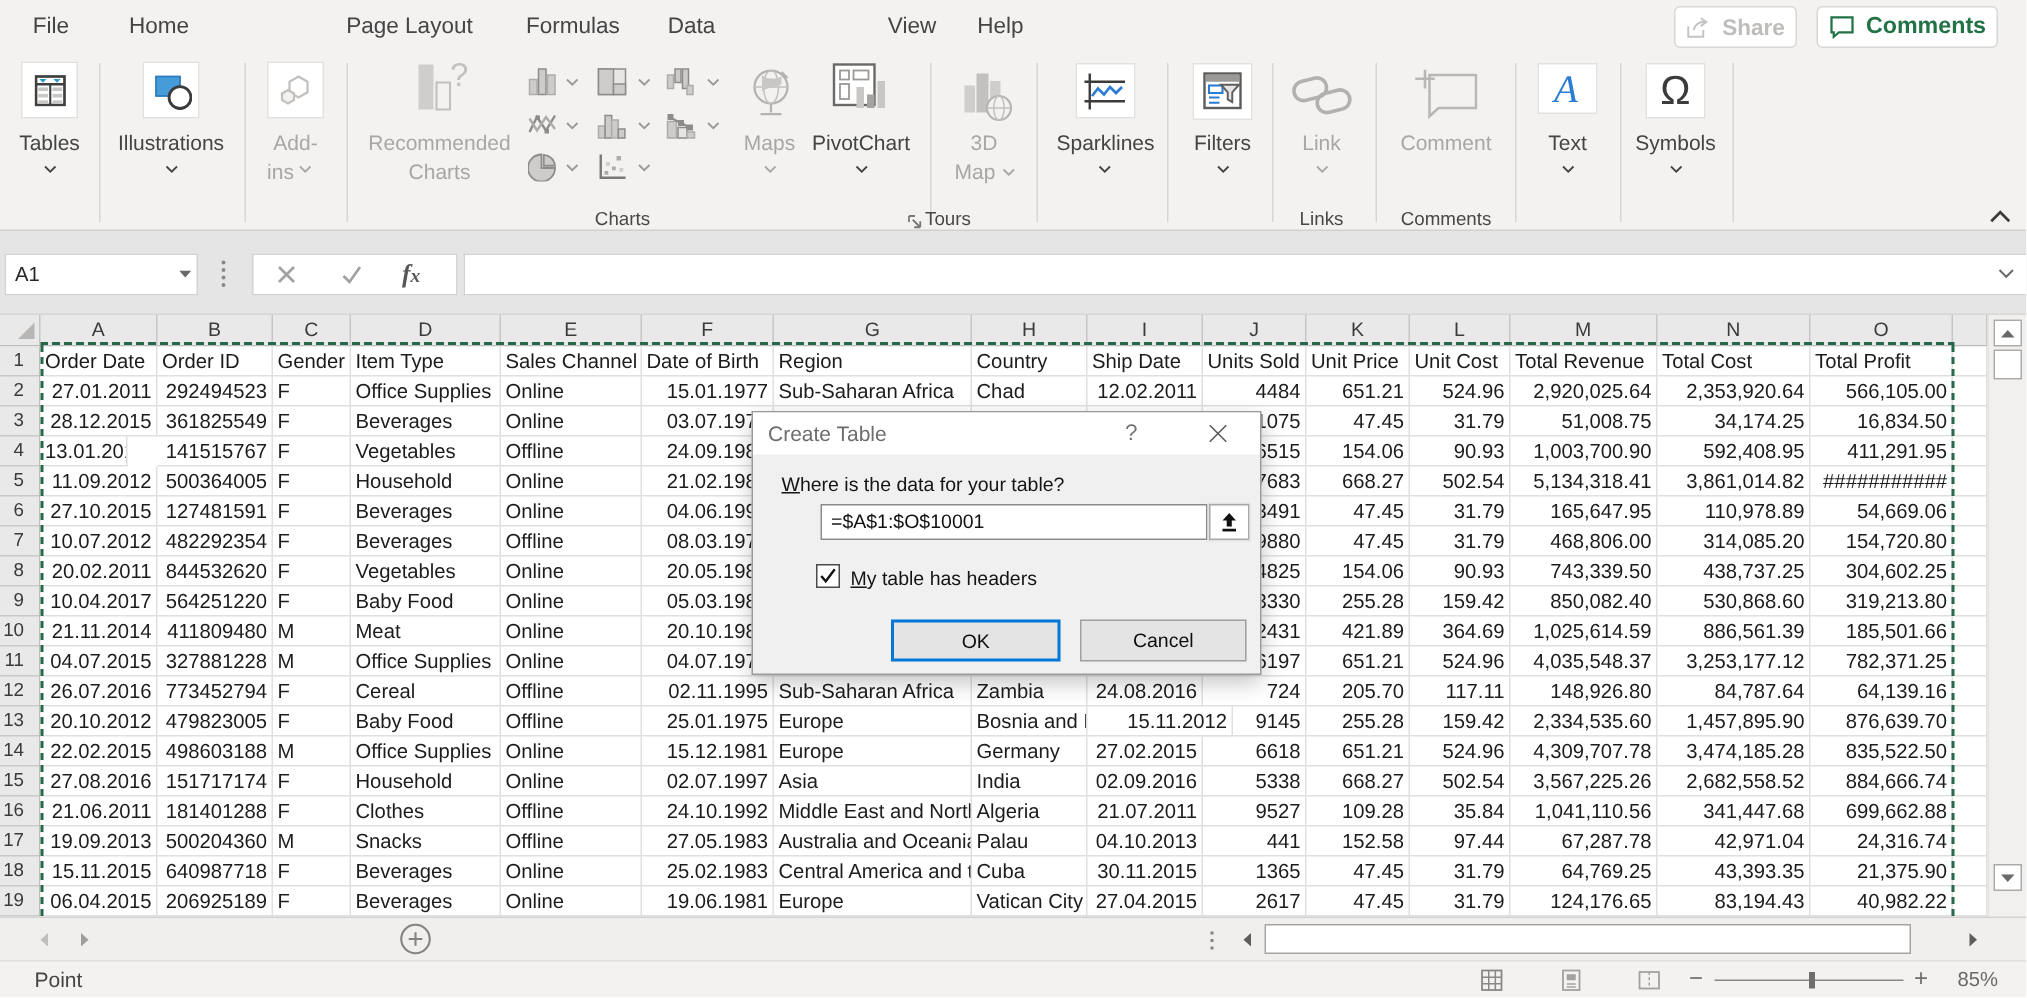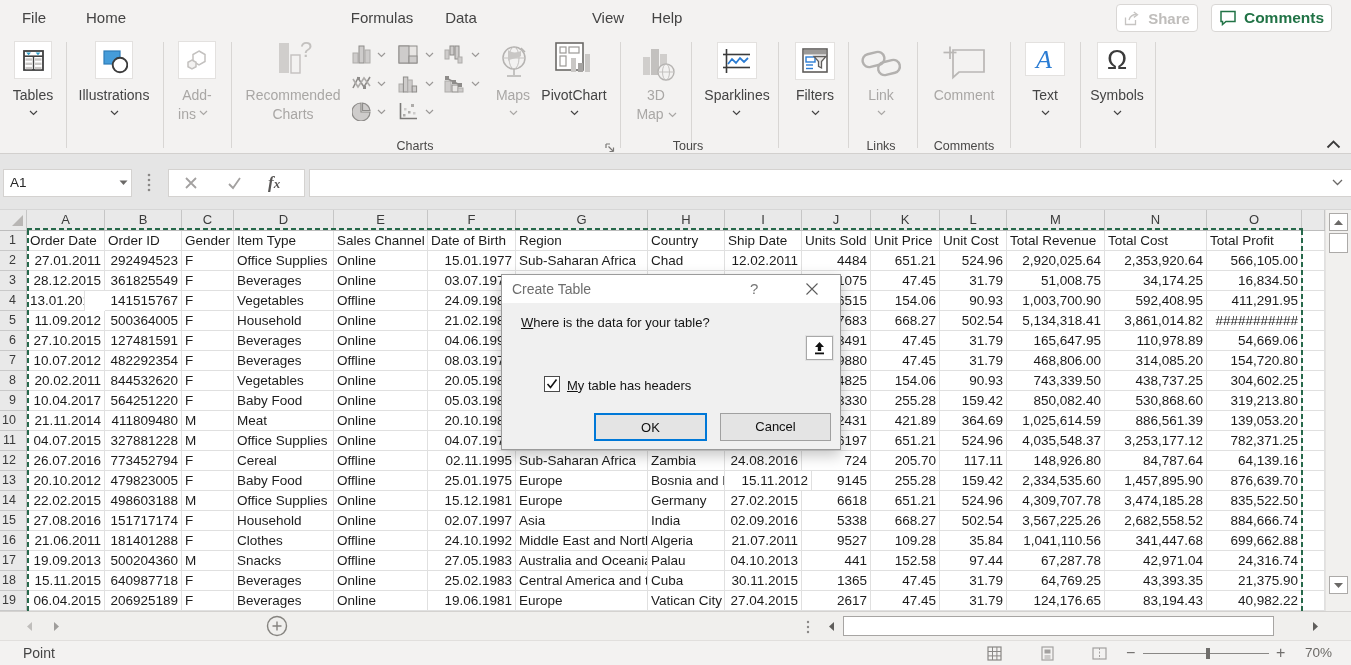--- a/index.html
+++ b/index.html
@@ -52,20 +52,21 @@
 #cancelbtn{left:218px;width:111px;border:1px solid #a0a0a0}
 #cbx{position:absolute;left:42px;top:101px;width:16px;height:16px;background:#fff;border:1px solid #4a4a4a}
 u{text-decoration:underline}
 svg{display:block}
 
 </style></head><body>
 <div id="stage">
 <div class="ab" id="menubar">
 <div class="mtab" style="left:-21px;width:110px">File</div>
 <div class="mtab" style="left:51px;width:110px">Home</div>
+<div class="mtab" style="left:218px;width:110px">Page Layout</div>
 <div class="mtab" style="left:406px;width:110px">Data</div>
 <div class="mtab" style="left:327px;width:110px">Formulas</div>
 <div class="mtab" style="left:612px;width:110px">Help</div>
 <div class="mtab" style="left:553px;width:110px">View</div>
 <div class="topbtn" style="left:1116px;width:82px;color:#bfbdbb;font-weight:700"><svg width="17" height="15" viewBox="0 0 17 15" style="margin-right:7px">
           <path d="M1.5 6.5 V13.5 H11.5 V9" fill="none" stroke="#c6c4c2" stroke-width="1.3"></path>
           <path d="M5 9 C6 5.5 9 3.5 12.5 3.5" fill="none" stroke="#c6c4c2" stroke-width="1.3"></path>
           <path d="M9.8 1 L13.5 3.7 L9.8 6.4" fill="none" stroke="#c6c4c2" stroke-width="1.3"></path>
         </svg>Share</div>
 <div class="topbtn" style="left:1211px;width:121px;color:#217346;font-weight:700;font-size:15.5px"><svg width="18" height="16" viewBox="0 0 18 16" style="margin-right:7px">
@@ -241,21 +242,21 @@
         <rect x="21" y="9" width="7" height="21" fill="#d0cecc"></rect>
         <circle cx="27" cy="27" r="8" fill="#f3f2f1" stroke="#b5b3b1" stroke-width="1.4"></circle>
         <ellipse cx="27" cy="27" rx="3.5" ry="8" fill="none" stroke="#c3c1bf" stroke-width="1"></ellipse>
         <line x1="19" y1="27" x2="35" y2="27" stroke="#c3c1bf" stroke-width="1"></line>
       </svg>
 <div class="rlabel gray" style="left:626px;width:60px">3D</div>
 <div class="rlabel2 gray" style="left:620px;width:60px">Map</div>
 <svg class="chev" style="left:668px;top:76px" width="9" height="6" viewBox="0 0 9 6">
         <path d="M1 1 L4.5 4.5 L8 1" fill="none" stroke="#a9a7a5" stroke-width="1.2"></path>
       </svg>
-<div class="gcap" style="left:658px;width:60px">Tours</div>
+<div class="gcap" style="left:602px;width:60px">Tours</div>
 <div class="bigbox" style="left:717px;top:6px;width:40px;height:37px">
         <svg width="30" height="26" viewBox="0 0 30 26">
           <line x1="4.5" y1="1" x2="4.5" y2="25" stroke="#3b3b3b" stroke-width="1.6"></line>
           <line x1="1" y1="6.5" x2="28" y2="6.5" stroke="#3b3b3b" stroke-width="1.6"></line>
           <line x1="1" y1="19.5" x2="28" y2="19.5" stroke="#3b3b3b" stroke-width="1.6"></line>
           <path d="M6 16 L10 11 L14 15 L18 10 L22 14 L26 10" fill="none" stroke="#2b7cd3" stroke-width="1.8"></path>
         </svg>
       </div>
 <div class="rlabel" style="left:702px;width:70px">Sparklines</div>
 <svg class="chev" style="left:732px;top:74px" width="9" height="6" viewBox="0 0 9 6">
@@ -532,21 +533,21 @@
 <div class="cell" style="left:307px;top:180px;width:94px">Online</div>
 <div class="cell cr" style="left:401px;top:180px;width:88px">20.10.1980</div>
 <div class="cell" style="left:489px;top:180px;width:132px">Europe</div>
 <div class="cell" style="left:621px;top:180px;width:77px">Malta</div>
 <div class="cell cr" style="left:698px;top:180px;width:77px">28.11.2014</div>
 <div class="cell cr" style="left:775px;top:180px;width:69px">2431</div>
 <div class="cell cr" style="left:844px;top:180px;width:69px">421.89</div>
 <div class="cell cr" style="left:913px;top:180px;width:67px">364.69</div>
 <div class="cell cr" style="left:980px;top:180px;width:98px">1,025,614.59</div>
 <div class="cell cr" style="left:1078px;top:180px;width:102px">886,561.39</div>
-<div class="cell cr" style="left:1180px;top:180px;width:95px">139,053.20</div>
+<div class="cell cr" style="left:1180px;top:180px;width:95px">185,501.66</div>
 <div class="cell" style="left:1275px;top:180px;width:23px"></div>
 <div class="cell cr" style="left:0px;top:200px;width:78px">04.07.2015</div>
 <div class="cell cr" style="left:78px;top:200px;width:77px">327881228</div>
 <div class="cell" style="left:155px;top:200px;width:52px">M</div>
 <div class="cell" style="left:207px;top:200px;width:100px">Office Supplies</div>
 <div class="cell" style="left:307px;top:200px;width:94px">Online</div>
 <div class="cell cr" style="left:401px;top:200px;width:88px">04.07.1975</div>
 <div class="cell" style="left:489px;top:200px;width:132px">Asia</div>
 <div class="cell" style="left:621px;top:200px;width:77px">Taiwan</div>
 <div class="cell cr" style="left:698px;top:200px;width:77px">12.07.2015</div>
@@ -574,21 +575,21 @@
 <div class="cell cr" style="left:1180px;top:220px;width:95px">64,139.16</div>
 <div class="cell" style="left:1275px;top:220px;width:23px"></div>
 <div class="cell cr" style="left:0px;top:240px;width:78px">20.10.2012</div>
 <div class="cell cr" style="left:78px;top:240px;width:77px">479823005</div>
 <div class="cell" style="left:155px;top:240px;width:52px">F</div>
 <div class="cell" style="left:207px;top:240px;width:100px">Baby Food</div>
 <div class="cell" style="left:307px;top:240px;width:94px">Offline</div>
 <div class="cell cr" style="left:401px;top:240px;width:88px">25.01.1975</div>
 <div class="cell" style="left:489px;top:240px;width:132px">Europe</div>
 <div class="cell" style="left:621px;top:240px;width:77px">Bosnia and Herzegovina</div>
-<div class="cell cr" style="left:698px;top:240px;width:87px">15.11.2012</div>
+<div class="cell cr" style="left:698px;top:240px;width:97px">15.11.2012</div>
 <div class="cell cr" style="left:775px;top:240px;width:69px">9145</div>
 <div class="cell cr" style="left:844px;top:240px;width:69px">255.28</div>
 <div class="cell cr" style="left:913px;top:240px;width:67px">159.42</div>
 <div class="cell cr" style="left:980px;top:240px;width:98px">2,334,535.60</div>
 <div class="cell cr" style="left:1078px;top:240px;width:102px">1,457,895.90</div>
 <div class="cell cr" style="left:1180px;top:240px;width:95px">876,639.70</div>
 <div class="cell" style="left:1275px;top:240px;width:23px"></div>
 <div class="cell cr" style="left:0px;top:260px;width:78px">22.02.2015</div>
 <div class="cell cr" style="left:78px;top:260px;width:77px">498603188</div>
 <div class="cell" style="left:155px;top:260px;width:52px">M</div>
@@ -742,27 +743,28 @@
         <line x1="4.5" y1="12" x2="10.5" y2="12" stroke="#a3a1a0"></line>
       </svg>
 <svg class="ab" style="left:1092px;top:5px" width="15" height="15" viewBox="0 0 15 15">
         <rect x="1" y="2" width="13" height="11" fill="none" stroke="#a3a1a0" stroke-width="1.2"></rect>
         <line x1="7.5" y1="2" x2="7.5" y2="13" stroke="#a3a1a0" stroke-dasharray="2 1.5"></line>
       </svg>
 <div class="ab" style="left:1126px;top:0;height:24px;line-height:23px;font-size:16px;color:#706e6c">−</div>
 <div class="ab" style="left:1143px;top:12px;width:126px;height:1px;background:#8a8886"></div>
 <div class="ab" style="left:1206px;top:7px;width:4px;height:11px;background:#706e6c"></div>
 <div class="ab" style="left:1276px;top:0;height:24px;line-height:23px;font-size:16px;color:#706e6c">+</div>
-<div class="ab" style="left:1305px;top:0;height:24px;line-height:24px;font-size:13.5px;color:#6b6966">70%</div>
+<div class="ab" style="left:1305px;top:0;height:24px;line-height:24px;font-size:13.5px;color:#6b6966">85%</div>
 </div>
 <div class="ab" id="dlg">
 <div id="dlgtitle"><span style="margin-left:10px">Create Table</span><span style="position:absolute;left:248px;top:0;color:#767676;font-size:15px">?</span><svg style="position:absolute;left:303px;top:7px" width="14" height="14" viewBox="0 0 14 14">
           <path d="M1.5 1.5 L12.5 12.5 M12.5 1.5 L1.5 12.5" stroke="#5c5c5c" stroke-width="1.1"></path>
         </svg></div>
 <div class="ab" style="left:19px;top:40px;font-size:13px;color:#141414"><u>W</u>here is the data for your table?</div>
+<div id="dlginput">=$A$1:$O$10001</div>
 <div id="rangebtn">
         <svg width="13" height="14" viewBox="0 0 13 14">
           <path d="M6.5 1 L11 6 H8.2 V10 H4.8 V6 H2 Z" fill="#111"></path>
           <rect x="2" y="11.5" width="9" height="1.8" fill="#111"></rect>
         </svg>
       </div>
 <div id="cbx">
         <svg width="14" height="14" viewBox="0 0 14 14">
           <path d="M2.5 7 L5.5 10.5 L11.5 2.5" fill="none" stroke="#141414" stroke-width="1.6"></path>
         </svg>

